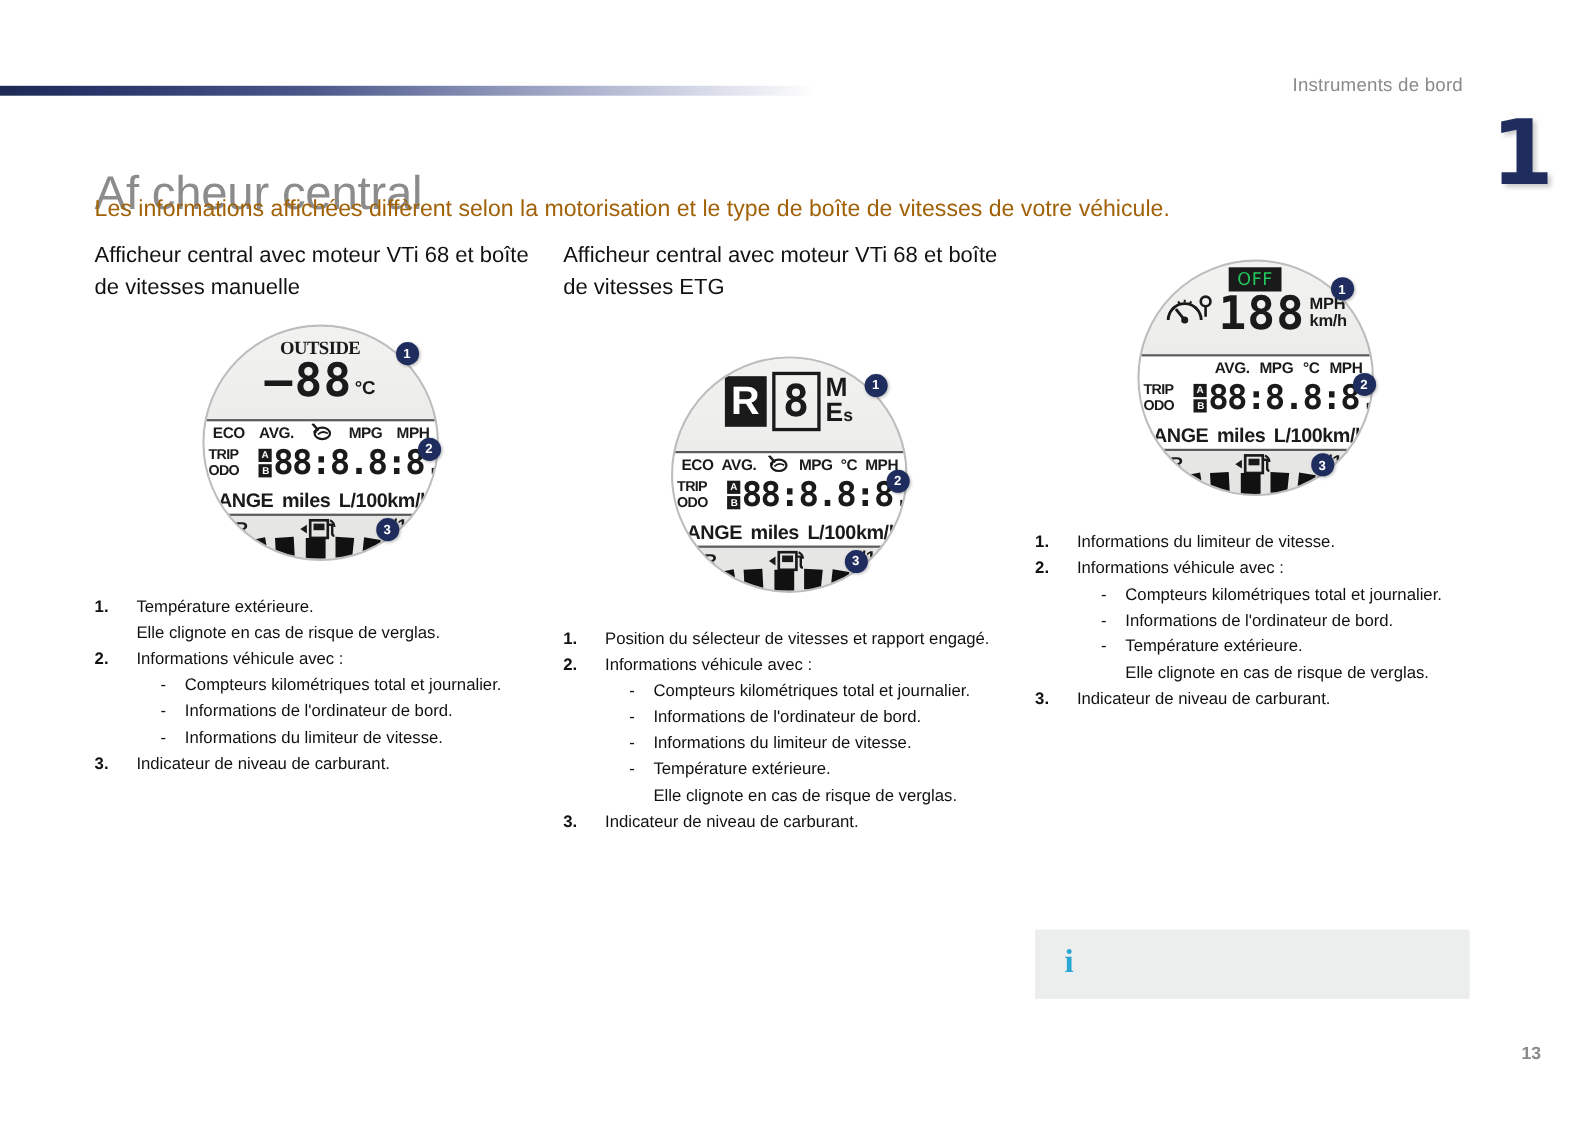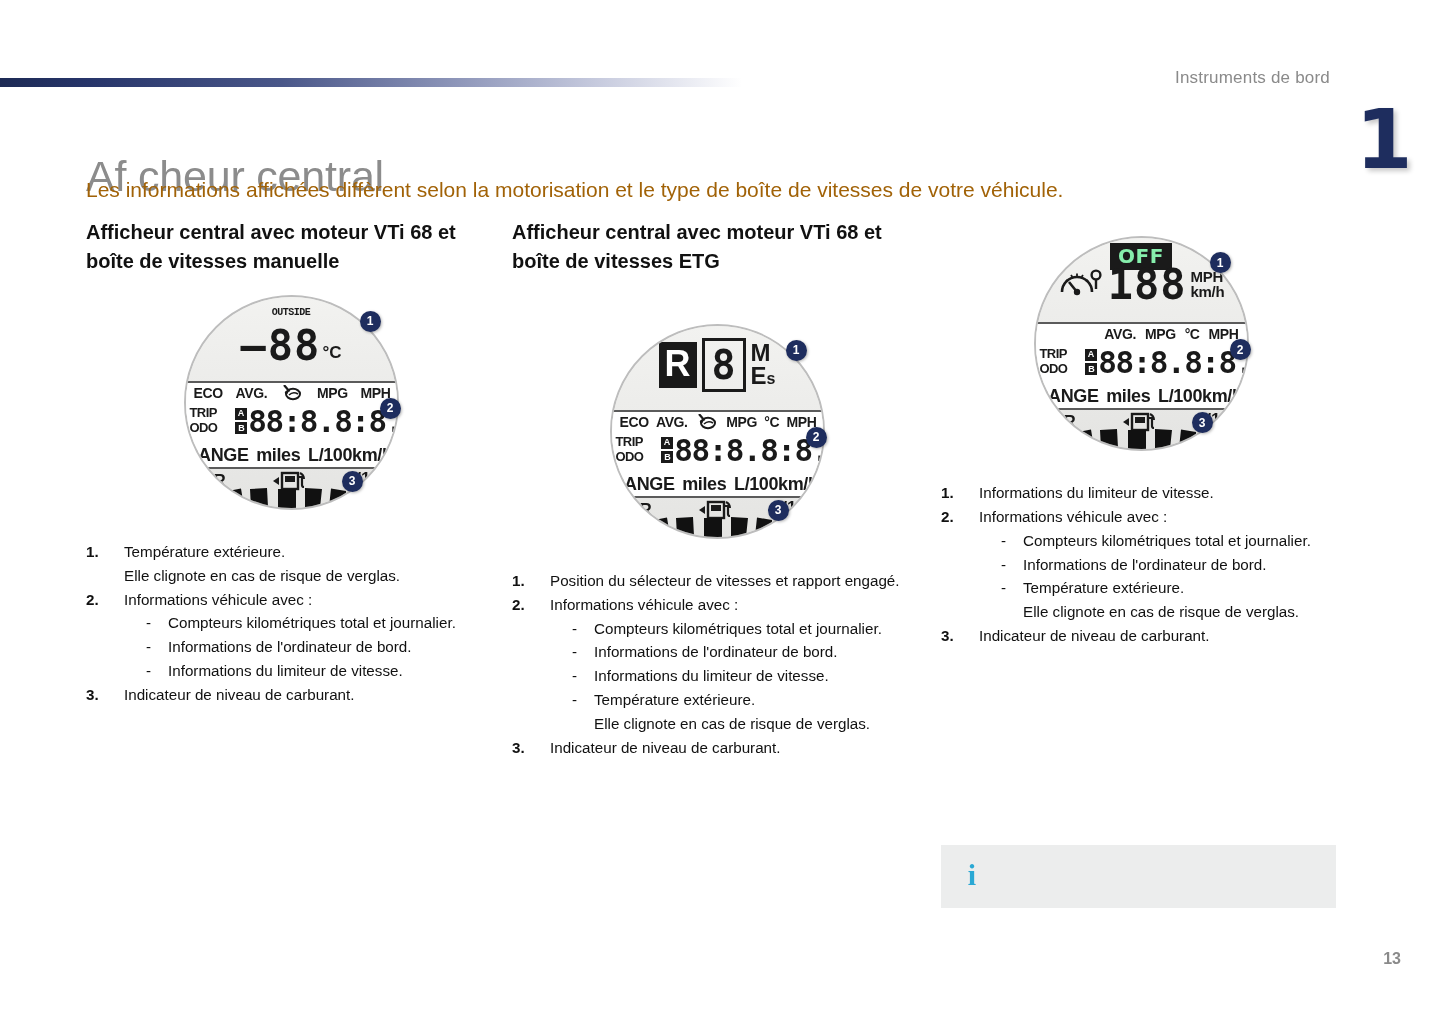--- a/index.html
+++ b/index.html
@@ -78,21 +78,21 @@
   .col {
     position: absolute;
     top: 0;
   }
   .col-1 { left: 86px;  width: 410px; }
   .col-2 { left: 512px; width: 410px; }
   .col-3 { left: 941px; width: 400px; }
 
   .col-heading {
     font-size: 20px;
-    font-weight: bold;
+    font-weight: normal;
     color: #111;
     line-height: 1.47;
     margin: 0 0 0 0;
   }
 
   
   .notes {
     font-size: 15.2px;
     color: #111;
     line-height: 1.57;
@@ -193,23 +193,23 @@
 
   
   .zone-top {
     position: absolute;
     left: 0; right: 0; top: 0; height: 84px;
   }
   .outside-lbl {
     position: absolute;
     top: 10px; left: 0; right: 0;
     text-align: center;
-    font-size: 10px;
-    font-weight: bold;
-    font-family: Liberation Mono, monospace;
+    font-size: 17px;
+    font-weight: bold;
+    font-family: Liberation Serif, serif;
     letter-spacing: -0.5px;
     color: #1a1a1a;
   }
   .temp-row {
     position: absolute;
     top: 29px; left: 0; right: 0;
     display: flex;
     align-items: flex-end;
     justify-content: center;
     gap: 2px;
@@ -279,23 +279,23 @@
   .gear-ME .es small { font-size: 16px; }
 
   
   .off-badge {
     position: absolute;
     top: 6px; left: 0; right: 0;
     text-align: center;
   }
   .off-badge span {
     background: #1a1a1a;
-    color: #86efac;
-    font-size: 20px;
-    font-weight: bold;
+    color: #22c55e;
+    font-size: 16px;
+    font-weight: normal;
     padding: 1px 8px 2px 8px;
     font-family: "DejaVu Sans", sans-serif;
     letter-spacing: 0.5px;
   }
   .limit-row {
     position: absolute;
     top: 27px; left: 0; right: 0;
     display: flex;
     align-items: center;
     justify-content: center;

